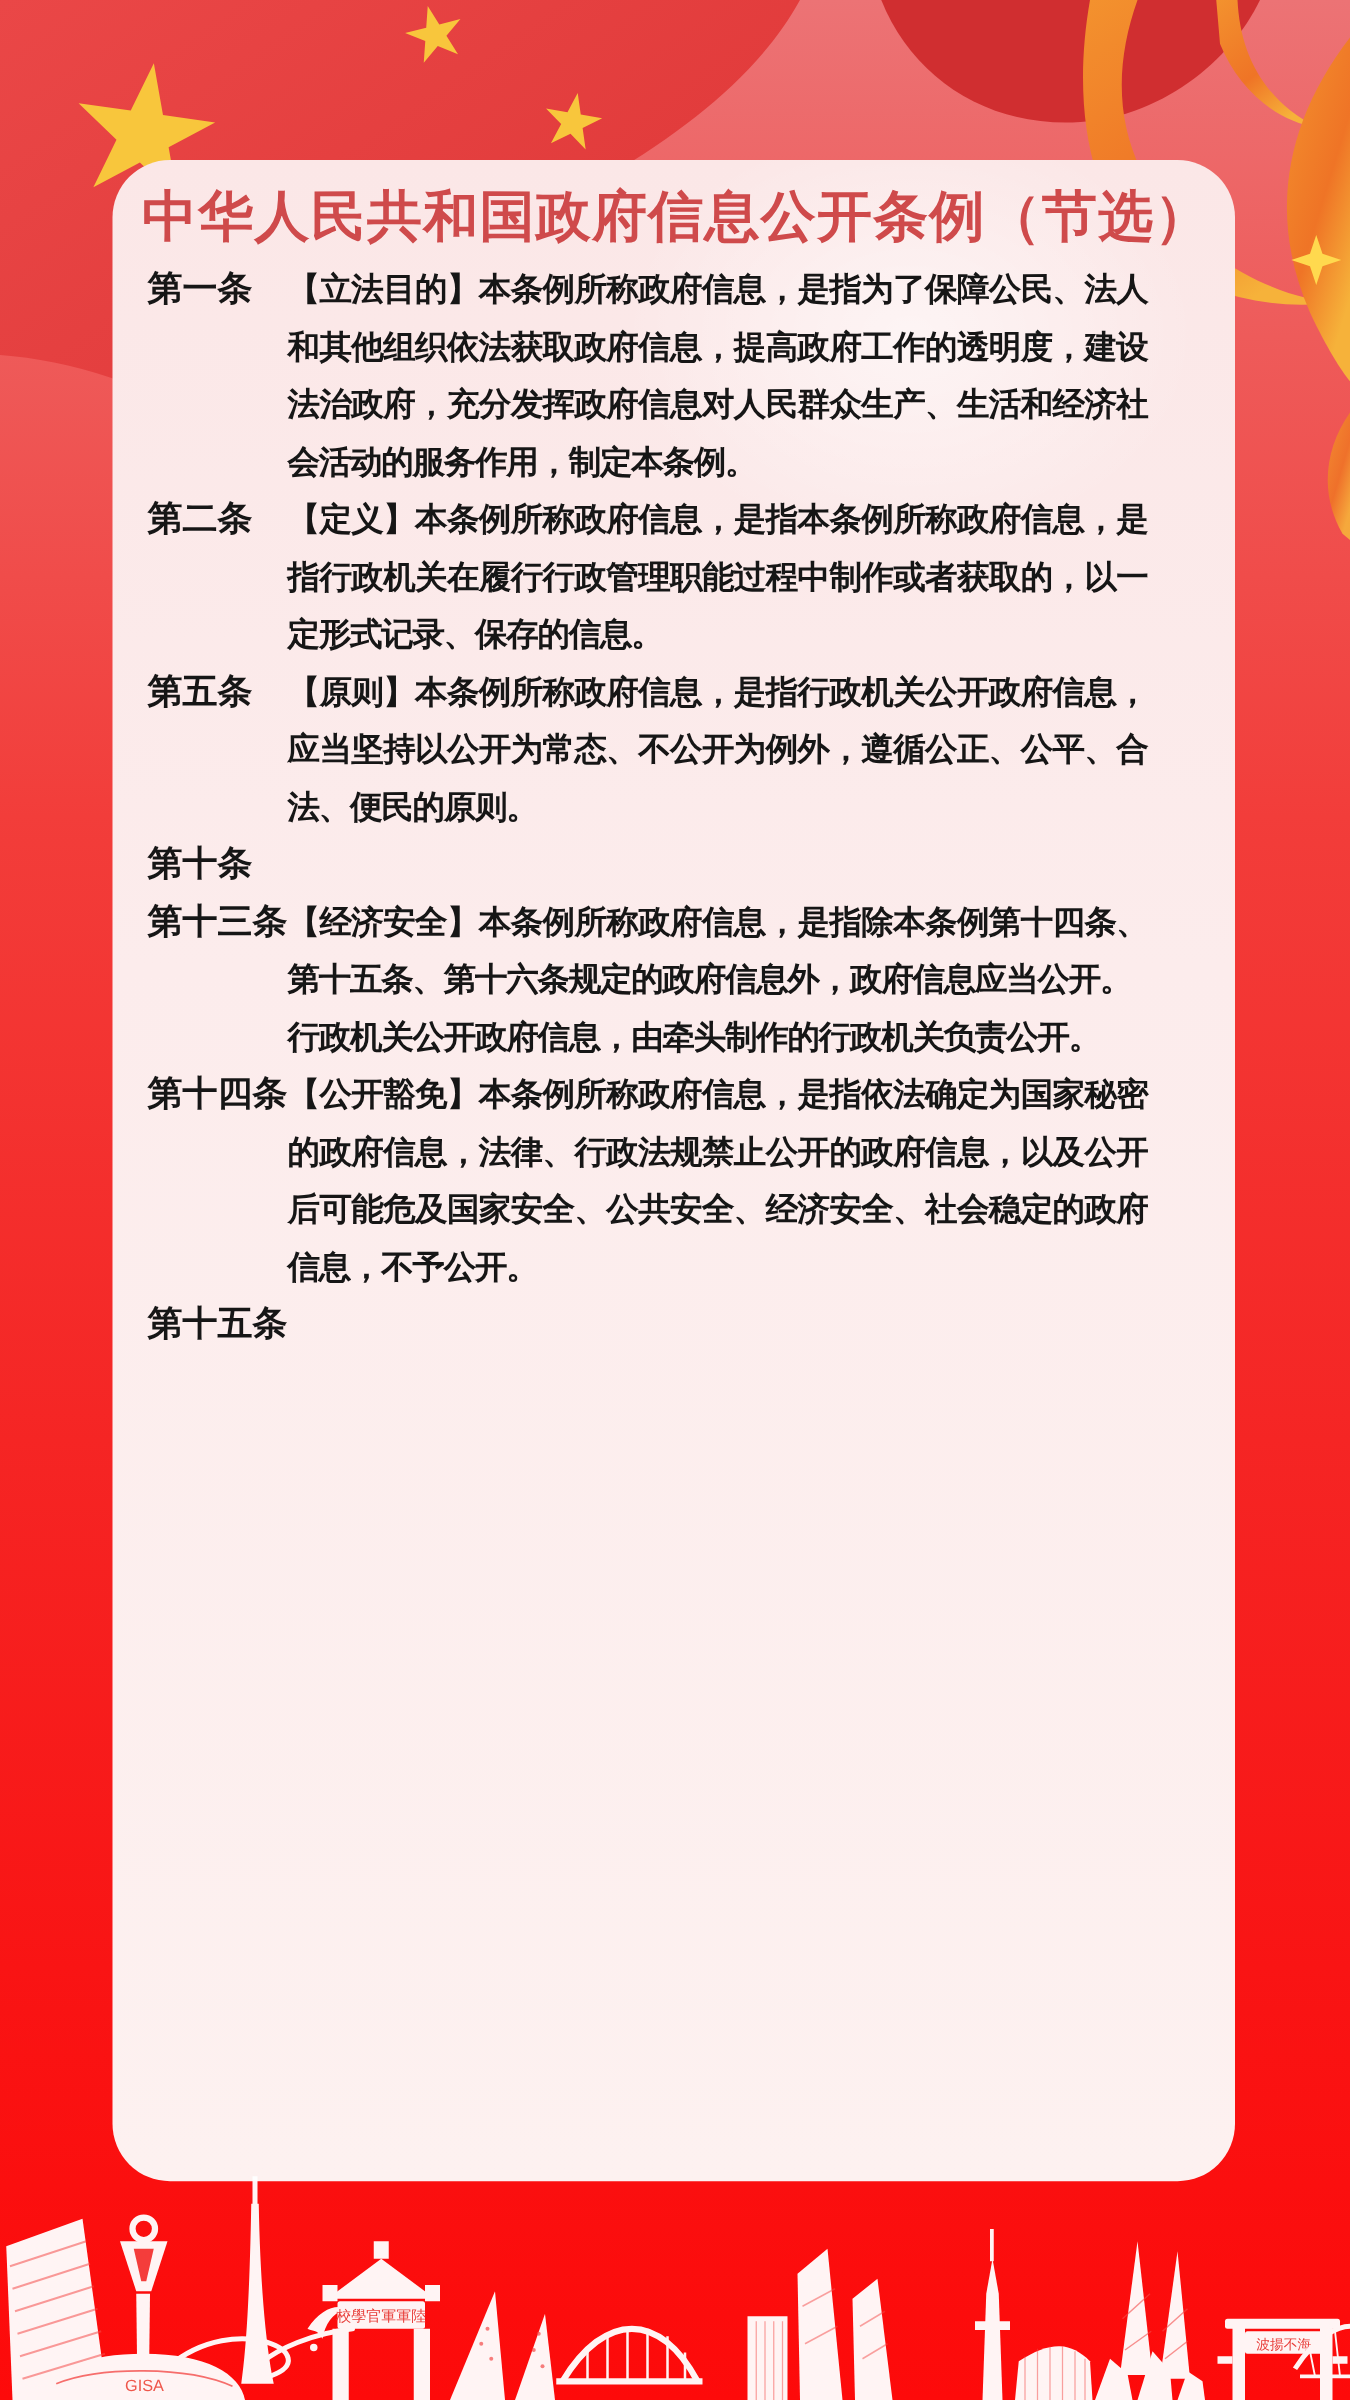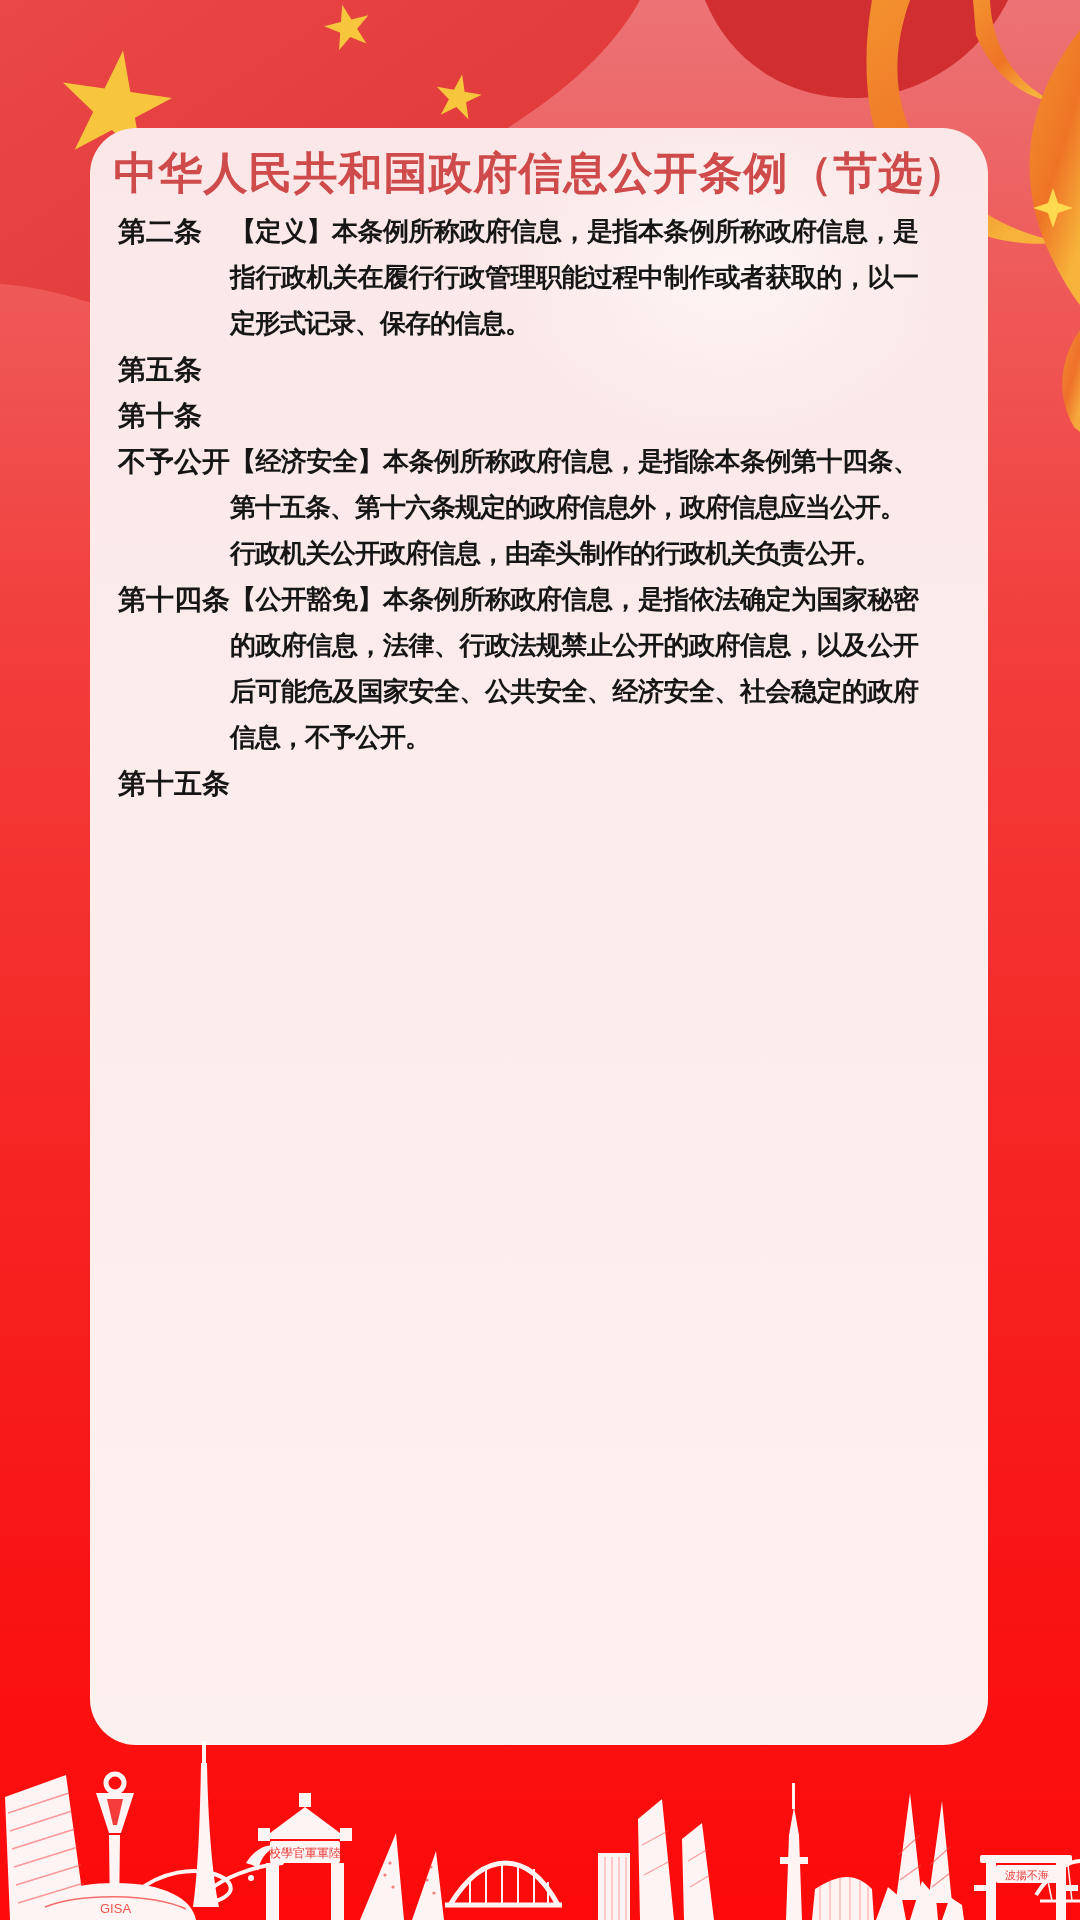--- a/index.html
+++ b/index.html
@@ -75,35 +75,44 @@
   <path fill="url(#gfl)" d="M330,0 C332,42 350,80 394,102 C360,97 330,70 316,35 L313,0 Z"></path>
   <path fill="url(#gfl)" d="M420,30 C370,95 353,170 388,250 C401,278 414,298 420,305 Z"></path>
   <path fill="url(#gfl)" opacity="0.9" d="M420,330 C399,360 396,396 414,427 L420,432 Z"></path>
   <path fill="#ffd94e" d="M393,188 L398,203 L413,208 L398,213 L393,228 L388,213 L373,208 L388,203 Z"></path>
 </svg>
 
 <main class="card">
   <h1 class="poster-title">中华人民共和国政府信息公开条例（节选）</h1>
   <section class="articles">
       <div class="article">
+        <div class="num">第一条</div>
+        <div class="body">
+          <p>【立法目的】本条例所称政府信息，是指为了保障公民、法人和其他组织依法获取政府信息，提高政府工作的透明度，建设法治政府，充分发挥政府信息对人民群众生产、生活和经济社会活动的服务作用，制定本条例。</p>
+        </div>
+      </div>
+      <div class="article">
         <div class="num">第二条</div>
         <div class="body">
           <p>【定义】本条例所称政府信息，是指本条例所称政府信息，是指行政机关在履行行政管理职能过程中制作或者获取的，以一定形式记录、保存的信息。</p>
         </div>
       </div>
       <div class="article">
         <div class="num">第五条</div>
+        <div class="body">
+          <p>【原则】本条例所称政府信息，是指行政机关公开政府信息，应当坚持以公开为常态、不公开为例外，遵循公正、公平、合法、便民的原则。</p>
+        </div>
       </div>
       <div class="article">
         <div class="num">第十条</div>
         <div class="body">
         </div>
       </div>
       <div class="article">
-        <div class="num">不予公开</div>
+        <div class="num">第十三条</div>
         <div class="body">
           <p>【经济安全】本条例所称政府信息，是指除本条例第十四条、第十五条、第十六条规定的政府信息外，政府信息应当公开。</p>
           <p>行政机关公开政府信息，由牵头制作的行政机关负责公开。</p>
         </div>
       </div>
       <div class="article">
         <div class="num">第十四条</div>
         <div class="body">
           <p>【公开豁免】本条例所称政府信息，是指依法确定为国家秘密的政府信息，法律、行政法规禁止公开的政府信息，以及公开后可能危及国家安全、公共安全、经济安全、社会稳定的政府信息，不予公开。</p>
         </div>

